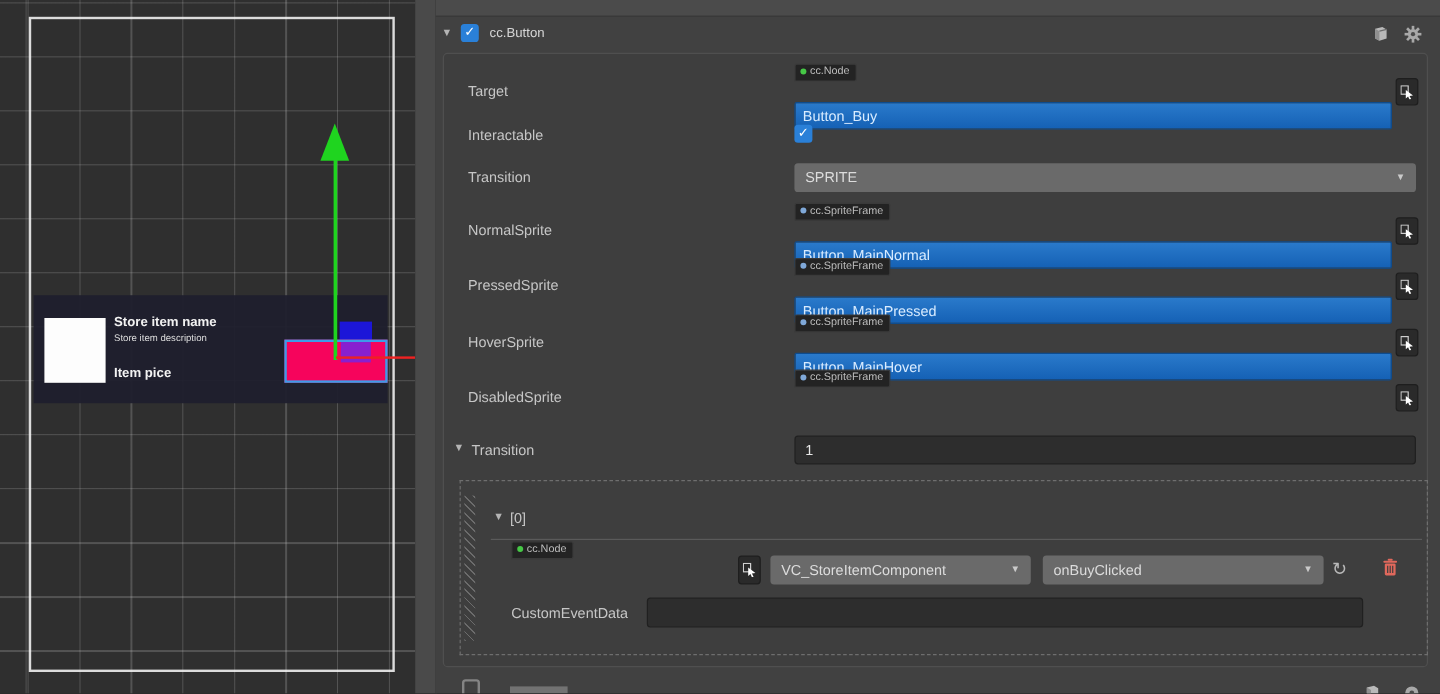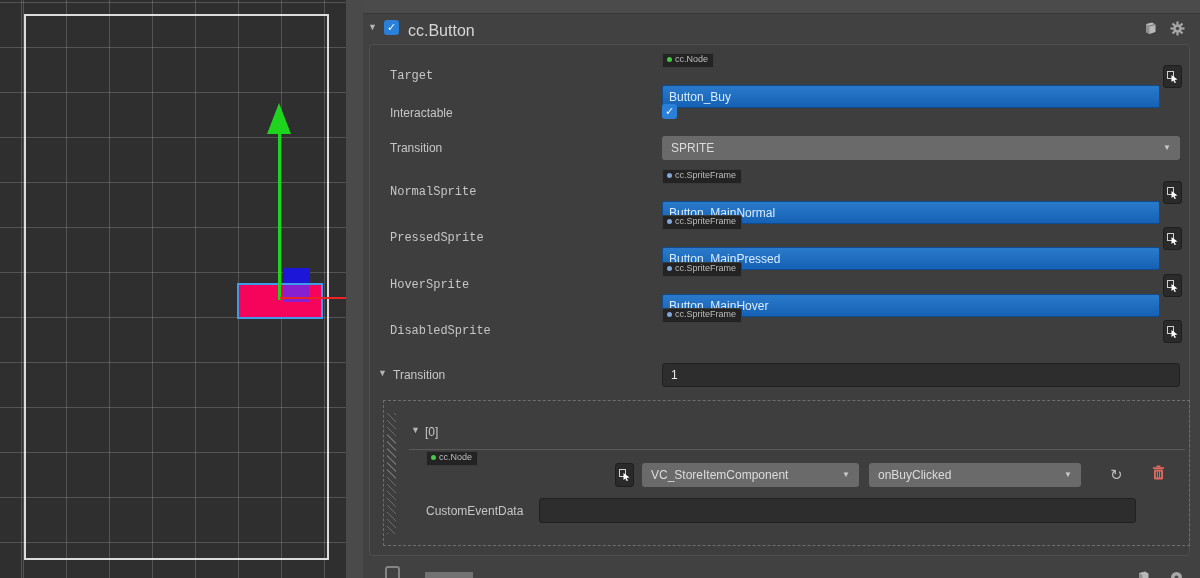--- a/index.html
+++ b/index.html
@@ -40,21 +40,21 @@
   #inspector{left:363px;top:0;width:837px;height:578px;background:#414141;overflow:hidden;}
   #insp-topbar{left:0;top:0;width:837px;height:13px;background:#4b4b4b;
     border-bottom:1px solid #363636;}
   .tri{font-size:9px;color:#b4b4b4;line-height:1;}
   #comp-header{left:0;top:13px;width:837px;height:31px;}
   #comp-arrow{left:5px;top:10px;}
   .checkbox{width:15px;height:15px;background:#2a80d8;border-radius:3px;
     display:flex;align-items:center;justify-content:center;color:#fff;font-size:11px;
     line-height:1;box-sizing:border-box;}
   #comp-check{left:21px;top:7px;}
-  #comp-title{left:45px;top:9px;font-size:16px;color:#d6d6d6;}
+  #comp-title{left:45px;top:9px;font-size:11px;color:#d6d6d6;}
   .hdr-icon{width:15px;height:15px;}
   #book-icon{left:780px;top:8px;}
   #gear-icon{left:807px;top:8px;}
 
   #prop-container{left:6px;top:44px;width:821px;height:512px;background:#3e3e3e;
     border:1px solid #4f4f4f;border-radius:4px;box-sizing:border-box;}
 
   .p-label{font-size:12px;color:#c6c6c6;}
   .tag{display:inline-flex;align-items:center;gap:3px;background:#232323;
     border:1px solid #3a3a3a;border-radius:2px 2px 2px 0;padding:1px 5px 2px 4px;
@@ -70,39 +70,45 @@
   .dropdown{background:#6a6a6a;border-radius:3px;color:#dcdcdc;font-size:12px;
     display:flex;align-items:center;padding:0 9px;box-sizing:border-box;}
   .dd-arrow{position:absolute;right:9px;top:50%;transform:translateY(-50%);
     font-size:8px;color:#cacaca;line-height:1;}
   .dark-input{background:#2d2d2d;border:1px solid #202020;border-radius:3px;
     color:#e8e8e8;font-size:12px;display:flex;align-items:center;padding:0 8px;
     box-sizing:border-box;}
 
   
   .obj-row{position:absolute;left:27px;width:790px;height:46px;}
-  .obj-row .p-label{position:absolute;left:0;top:16px;font-family:Liberation Mono, monospace;}
+  .obj-row .p-label{position:absolute;left:0;top:16px;}
   .obj-row .tag{position:absolute;left:272px;top:0;}
   .obj-row .obj-field{position:absolute;left:272px;top:12px;width:498px;height:23px;}
   .obj-row .picker-btn{position:absolute;left:773px;top:12px;width:19px;height:23px;}
 
   
   #events-box{left:20px;top:400px;width:807px;height:146px;
     border:1px dashed #6e6e6e;box-sizing:border-box;}
   #events-hatch{left:3px;top:12px;width:9px;height:121px;opacity:.8;
     background:repeating-linear-gradient(45deg,#777 0 1px,transparent 1px 5px);}
   #evt-sep{left:25px;top:48px;width:776px;height:1px;background:#5a5a5a;}
   .ref-icon{font-size:15px;color:#b8b8b8;line-height:1;}
 </style>
 </head>
 <body>
 
 <div id="scene" class="abs">
   <div id="canvas-border" class="abs"></div>
 
+  <div id="store-panel" class="abs">
+    <div id="store-icon" class="abs"></div>
+    <div class="abs store-name">Store item name</div>
+    <div class="abs store-desc">Store item description</div>
+    <div class="abs store-price">Item pice</div>
+  </div>
 
   <div id="blue-rect" class="abs"></div>
   <div id="buy-button" class="abs"></div>
   <div id="purple-rect" class="abs"></div>
 
   <div id="gizmo-y-line" class="abs"></div>
   <div id="gizmo-y-head" class="abs"></div>
   <div id="gizmo-x-line" class="abs"></div>
 </div>
 
@@ -243,21 +249,21 @@
       <svg width="11" height="12" viewBox="0 0 11 12">
           <rect x="0.5" y="0.5" width="6" height="7" fill="none" stroke="#cfcfcf" stroke-width="1"></rect>
           <path d="M4.5 4 L10.5 8.5 L7.6 8.9 L9 11.6 L7.6 12 L6.4 9.4 L4.5 11 Z" fill="#ffffff"></path>
         </svg>
     </div>
 
     <div class="abs dropdown" style="left:258px;top:62px;width:217px;height:24px">
       <span>VC_StoreItemComponent</span>
       <span class="dd-arrow">▼</span>
     </div>
-    <div class="abs dropdown" style="left:485px;top:62px;width:212px;height:24px">
+    <div class="abs dropdown" style="left:485px;top:62px;width:234px;height:24px">
       <span>onBuyClicked</span>
       <span class="dd-arrow">▼</span>
     </div>
 
     <span class="abs ref-icon" style="left:726px;top:66px">↻</span>
     <span class="abs" style="left:768px;top:64px">
       <svg width="13" height="15" viewBox="0 0 13 15">
         <rect x="2" y="4.5" width="9" height="10" rx="1.2" fill="#e0685c"></rect>
         <rect x="0.8" y="2.2" width="11.4" height="1.8" rx="0.8" fill="#e0685c"></rect>
         <rect x="4.4" y="0.6" width="4.2" height="1.6" rx="0.8" fill="#e0685c"></rect>

